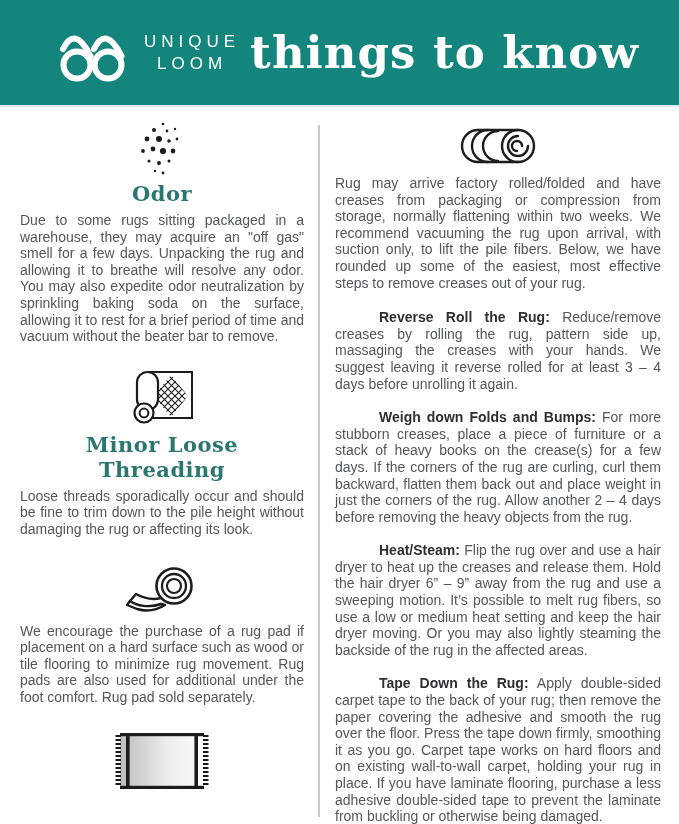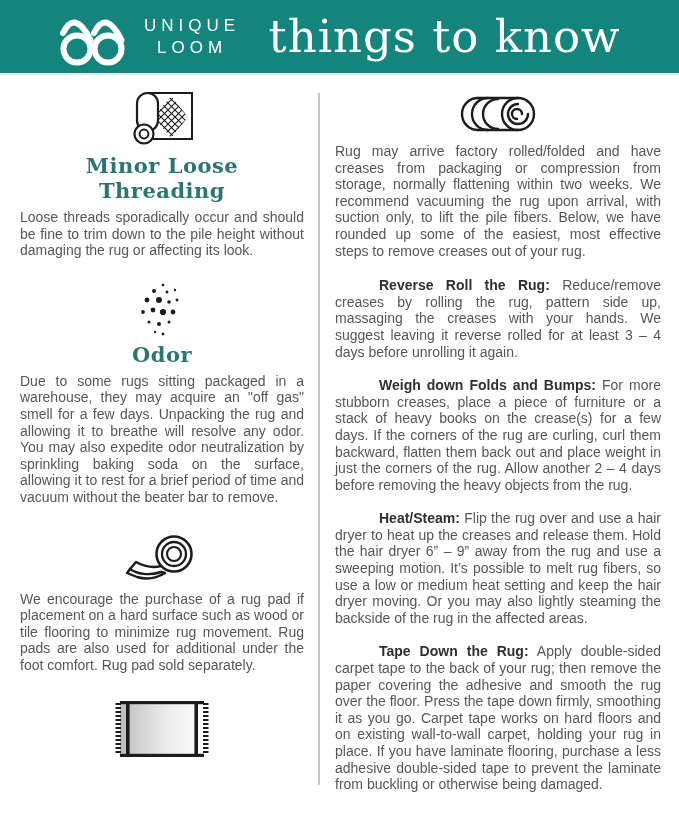--- a/index.html
+++ b/index.html
@@ -7,21 +7,21 @@
   body {
     width: 679px; height: 824px;
     font-family: "Liberation Sans", sans-serif;
     color: #55565a;
     overflow: hidden;
     position: relative;
   }
 
   
   .band {
-    height: 75px;
+    height: 107px;
     background: #14857c;
     display: flex;
     align-items: center;
     border-bottom: 2px solid #d9ece9;
   }
   .logo-group {
     display: flex;
     align-items: center;
     margin-left: 56px;
     gap: 14px;
@@ -33,21 +33,21 @@
     letter-spacing: 5px;
     line-height: 1.25;
     text-align: center;
     font-weight: 400;
   }
   .band-title {
     flex: 1;
     text-align: center;
     color: #ffffff;
     font-family: "DejaVu Serif", serif;
-    font-weight: 400;
+    font-weight: 700;
     font-size: 45px;
     letter-spacing: 1px;
     margin-right: 30px;
   }
 
   
   .content {
     display: flex;
     padding-top: 14px;
     height: 715px;
@@ -120,39 +120,20 @@
       <div>UNIQUE</div>
       <div>LOOM</div>
     </div>
   </div>
   <div class="band-title">things to know</div>
 </header>
 
 <div class="content">
 
   <div class="col-left">
-
-    <section class="section">
-      <div class="icon-wrap" style="height:58px">
-        <svg width="72" height="58" viewBox="0 0 72 58">
-          <defs>
-            <pattern id="xh" patternUnits="userSpaceOnUse" width="7" height="7">
-              <path d="M0 0 L7 7 M7 0 L0 7" stroke="#1c1c1c" stroke-width="1.1"></path>
-            </pattern>
-          </defs>
-          <rect x="22" y="4" width="44" height="46" fill="#ffffff" stroke="#1c1c1c" stroke-width="2"></rect>
-          <polygon points="45,7 62,28 45,49 28,28" fill="url(#xh)"></polygon>
-          <rect x="11" y="4" width="21" height="38" rx="10.5" fill="#ffffff" stroke="#1c1c1c" stroke-width="2.2"></rect>
-          <circle cx="18" cy="45" r="9.5" fill="#ffffff" stroke="#1c1c1c" stroke-width="2.2"></circle>
-          <circle cx="18" cy="45" r="4.4" fill="#ffffff" stroke="#1c1c1c" stroke-width="2"></circle>
-        </svg>
-      </div>
-      <h2 class="section-title">Minor Loose Threading</h2>
-      <p class="body-text">Loose threads sporadically occur and should be fine to trim down to the pile height without damaging the rug or affecting its look.</p>
-    </section>
 
     <section class="section">
       <div class="icon-wrap" style="height:54px">
         <svg width="56" height="54" viewBox="0 0 56 54">
           <g class="fill-dark">
             <circle cx="29" cy="3" r="1.3"></circle>
               <circle cx="20" cy="9" r="2"></circle>
               <circle cx="33" cy="10" r="1.4"></circle>
               <circle cx="41" cy="8" r="1.2"></circle>
             <circle cx="13" cy="18" r="2.4"></circle>
@@ -166,20 +147,39 @@
             <circle cx="15" cy="40" r="1.5"></circle>
               <circle cx="25" cy="42" r="2"></circle>
               <circle cx="35" cy="40" r="1.5"></circle>
             <circle cx="21" cy="50" r="1.2"></circle>
               <circle cx="29" cy="52" r="1.4"></circle>
           </g>
         </svg>
       </div>
       <h2 class="section-title">Odor</h2>
       <p class="body-text">Due to some rugs sitting packaged in a warehouse, they may acquire an "off gas" smell for a few days. Unpacking the rug and allowing it to breathe will resolve any odor. You may also expedite odor neutralization by sprinkling baking soda on the surface, allowing it to rest for a brief period of time and vacuum without the beater bar to remove.</p>
+    </section>
+
+    <section class="section">
+      <div class="icon-wrap" style="height:58px">
+        <svg width="72" height="58" viewBox="0 0 72 58">
+          <defs>
+            <pattern id="xh" patternUnits="userSpaceOnUse" width="7" height="7">
+              <path d="M0 0 L7 7 M7 0 L0 7" stroke="#1c1c1c" stroke-width="1.1"></path>
+            </pattern>
+          </defs>
+          <rect x="22" y="4" width="44" height="46" fill="#ffffff" stroke="#1c1c1c" stroke-width="2"></rect>
+          <polygon points="45,7 62,28 45,49 28,28" fill="url(#xh)"></polygon>
+          <rect x="11" y="4" width="21" height="38" rx="10.5" fill="#ffffff" stroke="#1c1c1c" stroke-width="2.2"></rect>
+          <circle cx="18" cy="45" r="9.5" fill="#ffffff" stroke="#1c1c1c" stroke-width="2.2"></circle>
+          <circle cx="18" cy="45" r="4.4" fill="#ffffff" stroke="#1c1c1c" stroke-width="2"></circle>
+        </svg>
+      </div>
+      <h2 class="section-title">Minor Loose Threading</h2>
+      <p class="body-text">Loose threads sporadically occur and should be fine to trim down to the pile height without damaging the rug or affecting its look.</p>
     </section>
 
     <section class="section">
       <div class="icon-wrap" style="height:56px">
         <svg width="82" height="56" viewBox="0 0 82 56">
           <path class="stroke-ic" fill="#ffffff" d="M40 43 C 28 47 16 45 9 40 L 6 44 L 16 48 C 26 51 36 49 44 44 Z"></path>
           <path class="stroke-ic" d="M9 40 L 15 33 C 24 38 32 39 40 37"></path>
           <circle cx="53" cy="25" r="17.5" fill="#ffffff" stroke="#1c1c1c" stroke-width="2.6"></circle>
           <circle cx="53" cy="25" r="12" fill="none" stroke="#1c1c1c" stroke-width="2.3"></circle>
           <circle cx="53" cy="25" r="7" fill="none" stroke="#1c1c1c" stroke-width="2.1"></circle>

